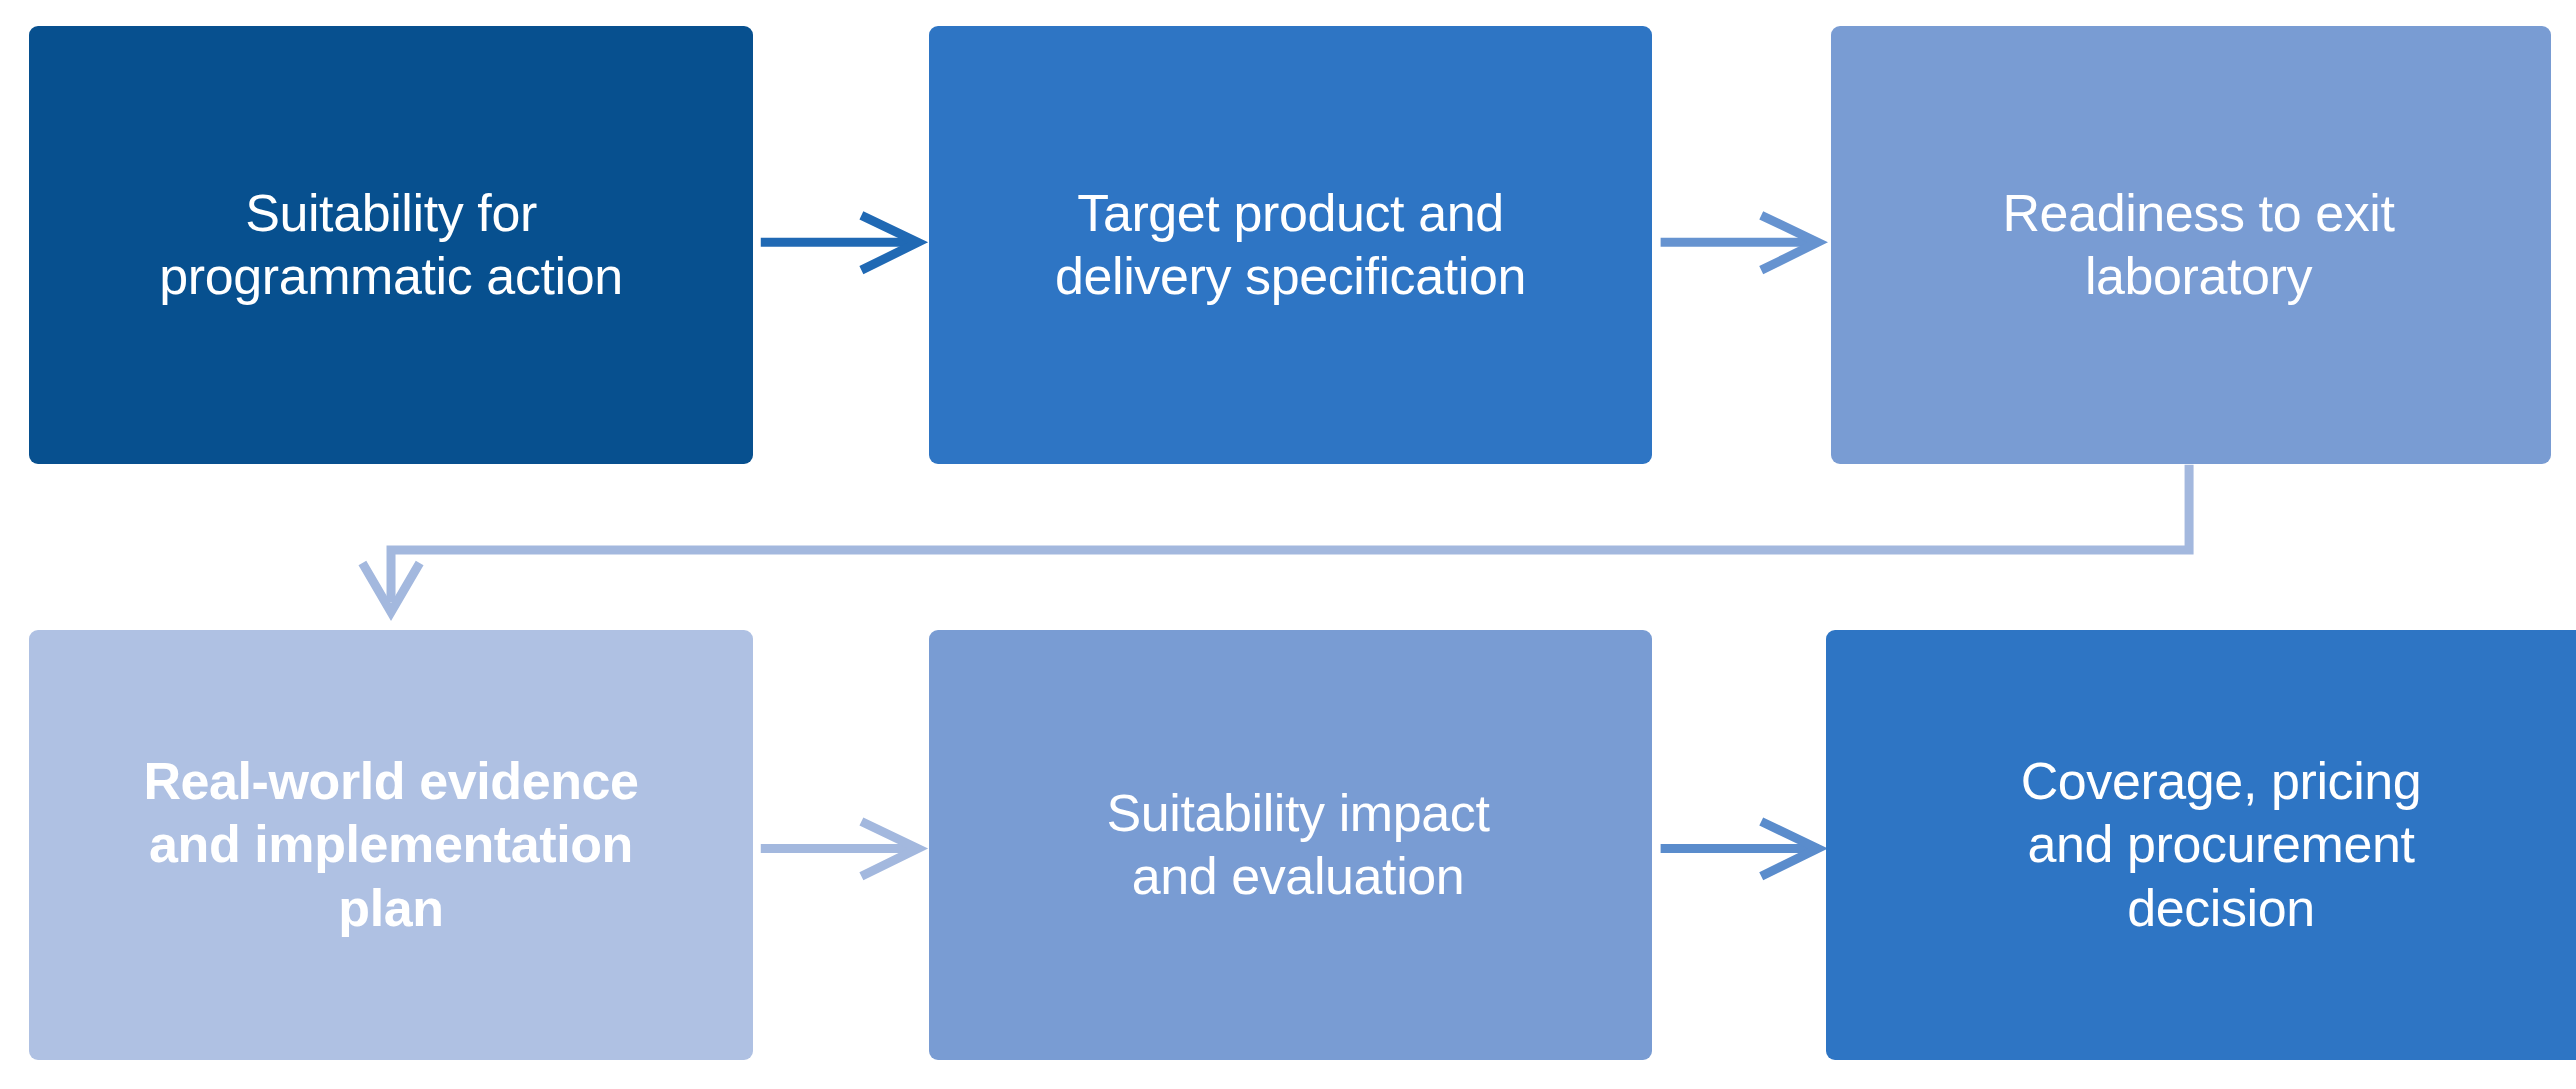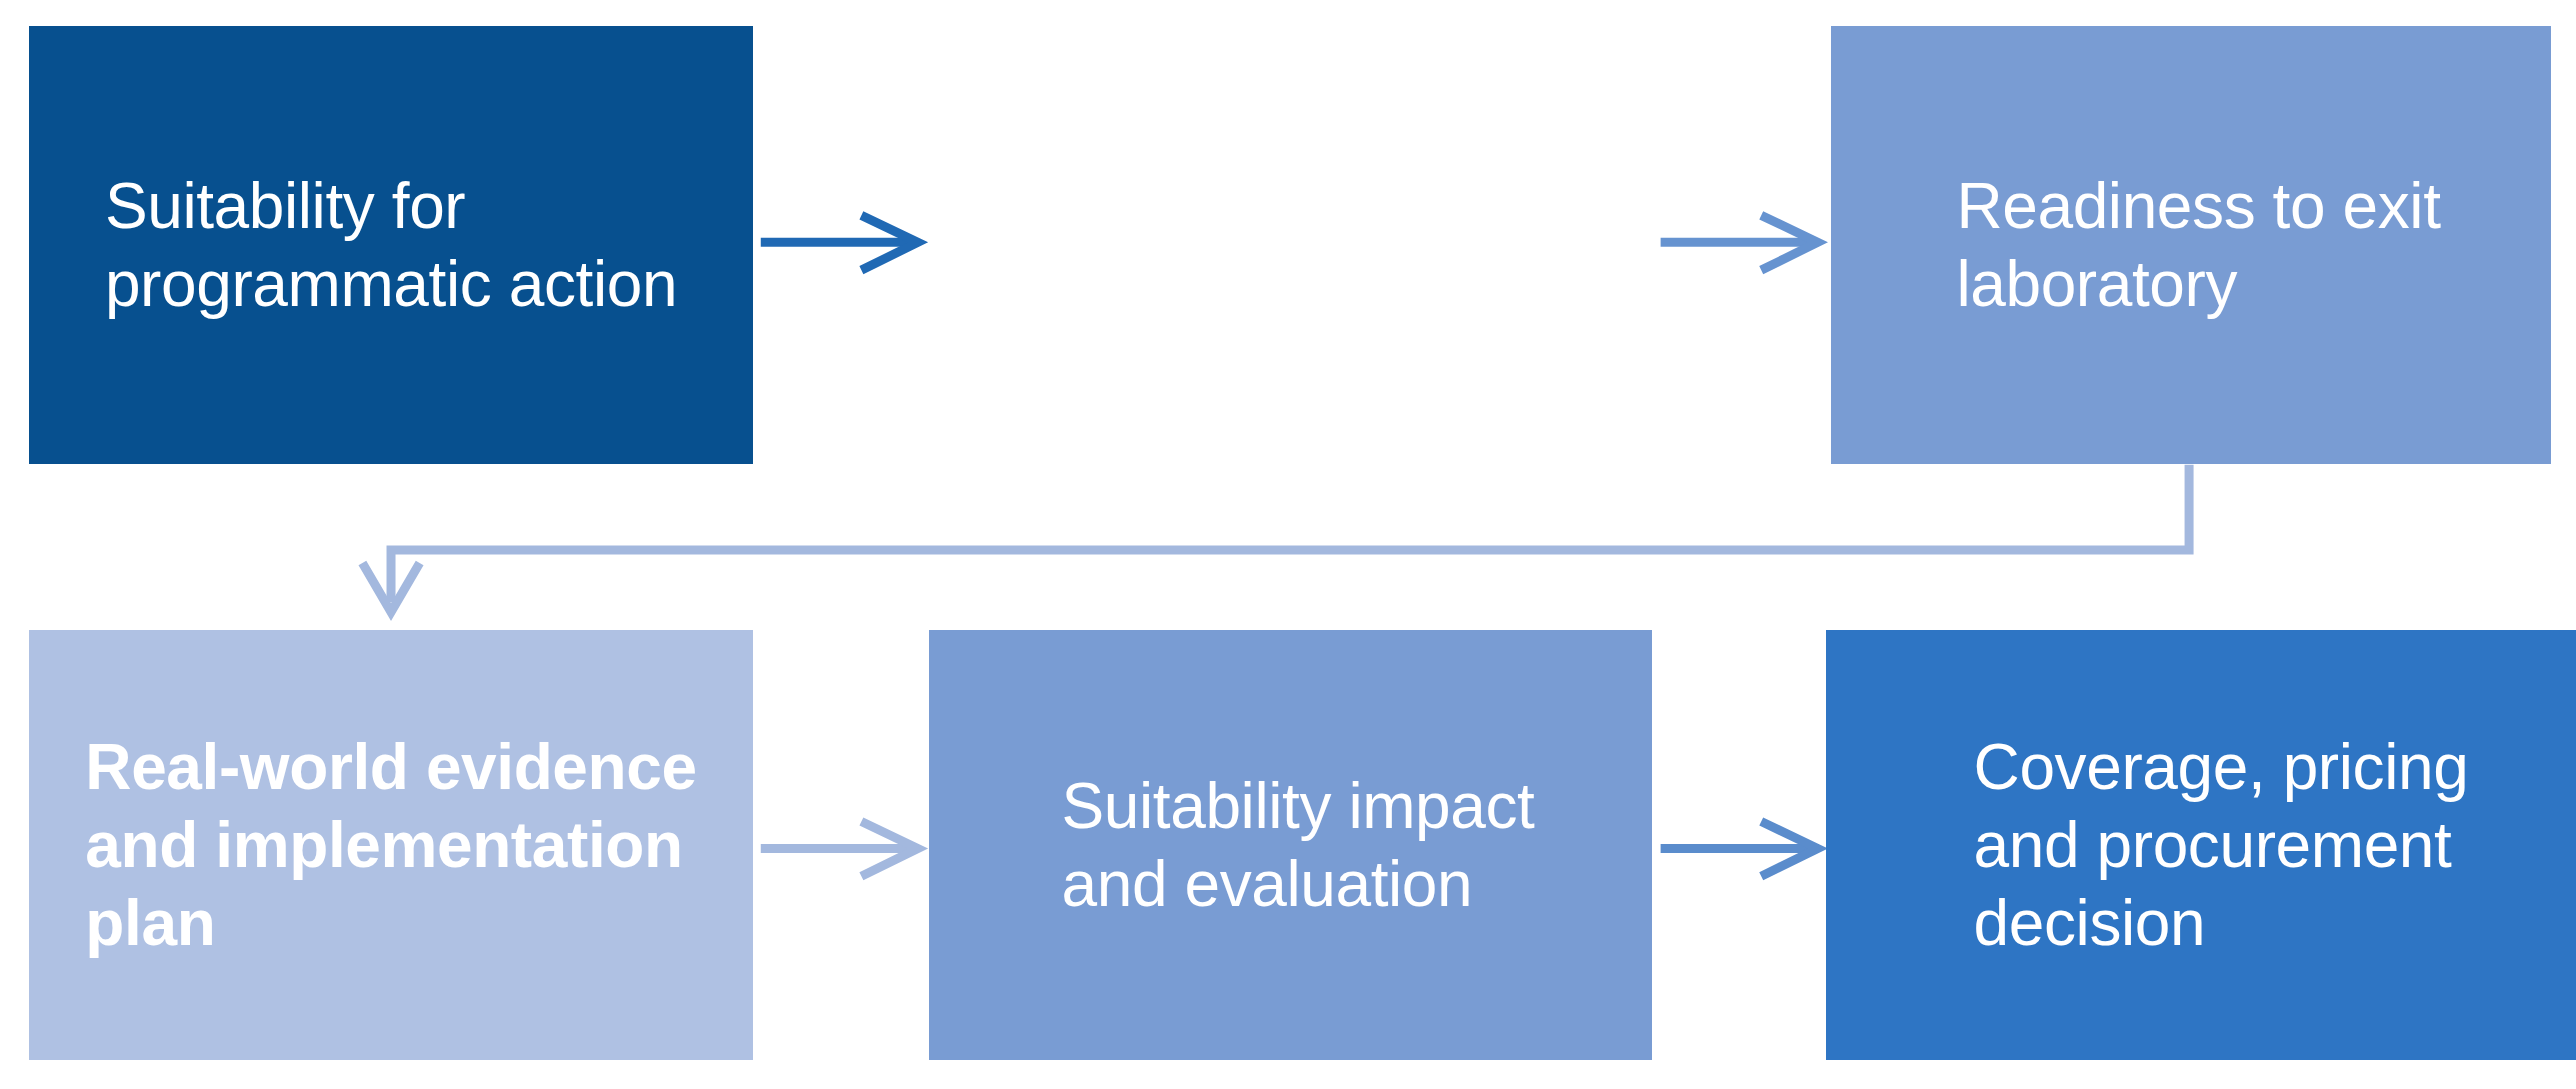--- a/index.html
+++ b/index.html
@@ -18,28 +18,29 @@
     background: #ffffff;
     overflow: hidden;
   }
   .node {
     position: absolute;
     display: flex;
     align-items: center;
     justify-content: center;
     box-sizing: border-box;
     color: #ffffff;
-    text-align: left;
+    text-align: center;
     font-family: "Liberation Sans", sans-serif;
     font-weight: 400;
-    font-size: 64px;
+    font-size: 52px;
     line-height: 1.22;
     letter-spacing: -0.4px;
     padding: 6.5px 21px;
     white-space: pre-line;
+    border-radius: 9px;
   }
   
   .row-top    { top: 26px;  height: 438px; }
   .row-bottom { top: 630px; height: 430px; }
 
   .col-a { left: 29px;   width: 724px; }
   .col-b { left: 929px; width: 723px; }
   .col-c { left: 1831px; width: 720px; }
   .col-c2{ left: 1826px; width: 790px; }
 
@@ -88,20 +89,22 @@
 
     <g>
       <line x1="2030" y1="1037" x2="2212" y2="1037" stroke="#5a8ccc" stroke-width="11" stroke-linecap="butt"></line>
       <polyline points="2153,1004 2222,1037 2153,1071" fill="none" stroke="#5a8ccc" stroke-width="11" stroke-linejoin="miter" stroke-linecap="butt"></polyline>
     </g>
   </svg>
 
   <div class="node row-top col-a fill-navy">Suitability for
 programmatic action</div>
 
+  <div class="node row-top col-b fill-medium">Target product and
+delivery specification</div>
 
   <div class="node row-top col-c fill-muted">Readiness to exit
 laboratory</div>
 
   <div class="node row-bottom col-a fill-light">Real-world evidence
 and implementation
 plan</div>
 
   <div class="node row-bottom col-b fill-muted">Suitability impact
 and evaluation</div>

